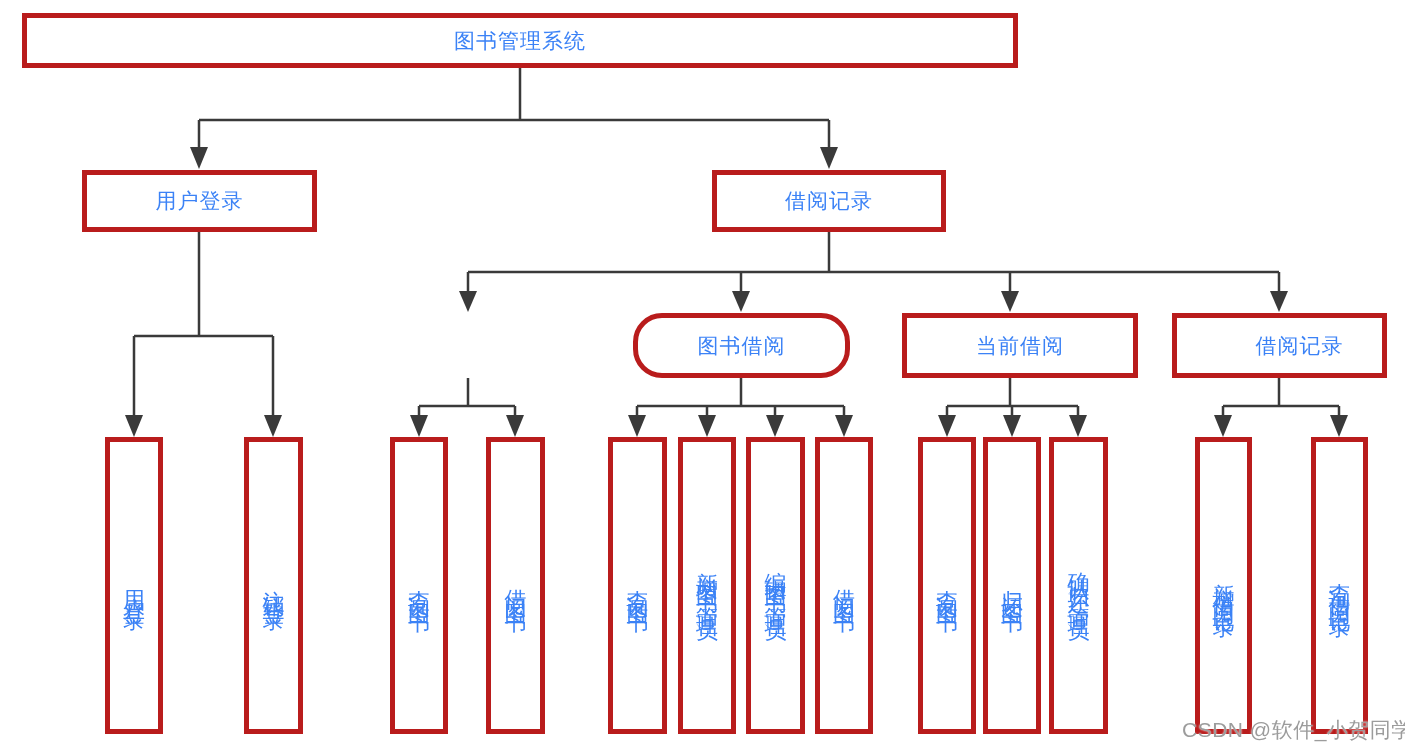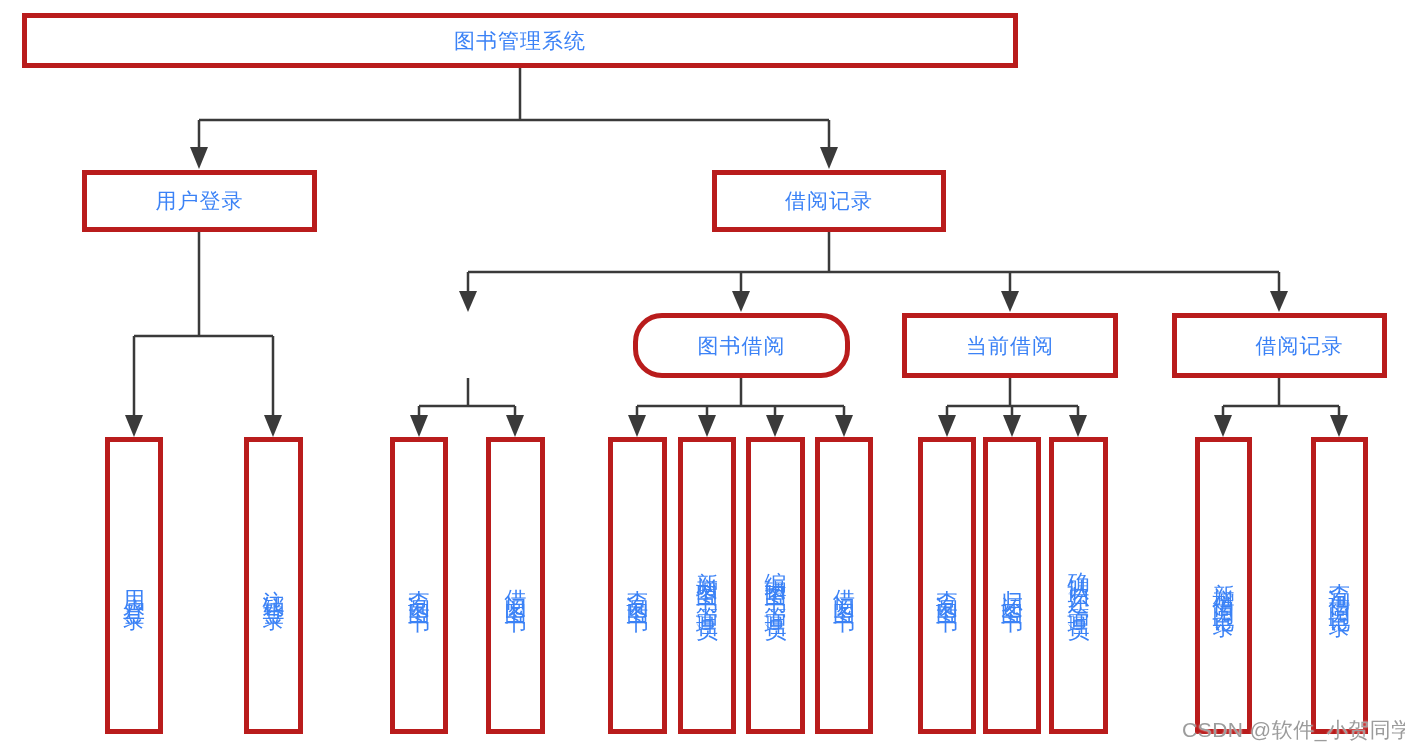--- a/index.html
+++ b/index.html
@@ -115,21 +115,21 @@
   <div class="box hbox" style="left:82px; top:170px; width:235px; height:62px;">
     <span>用户登录</span>
   </div>
   <div class="box hbox" style="left:712px; top:170px; width:234px; height:62px;">
     <span>借阅记录</span>
   </div>
 
   <div class="box hbox" style="left:633px; top:313px; width:217px; height:65px;border-radius:29px;">
     <span>图书借阅</span>
   </div>
-  <div class="box hbox" style="left:902px; top:313px; width:216px; height:65px;">
+  <div class="box hbox" style="left:902px; top:313px; width:236px; height:65px;">
     <span>当前借阅</span>
   </div>
   <div class="box hbox" style="left:1172px; top:313px; width:215px; height:65px;padding-left:40px;">
     <span>借阅记录</span>
   </div>
 
   <div class="box vbox" style="left:105px; width:58px;">
     <span>用户登录</span>
   </div>
   <div class="box vbox" style="left:244px; width:59px;">

